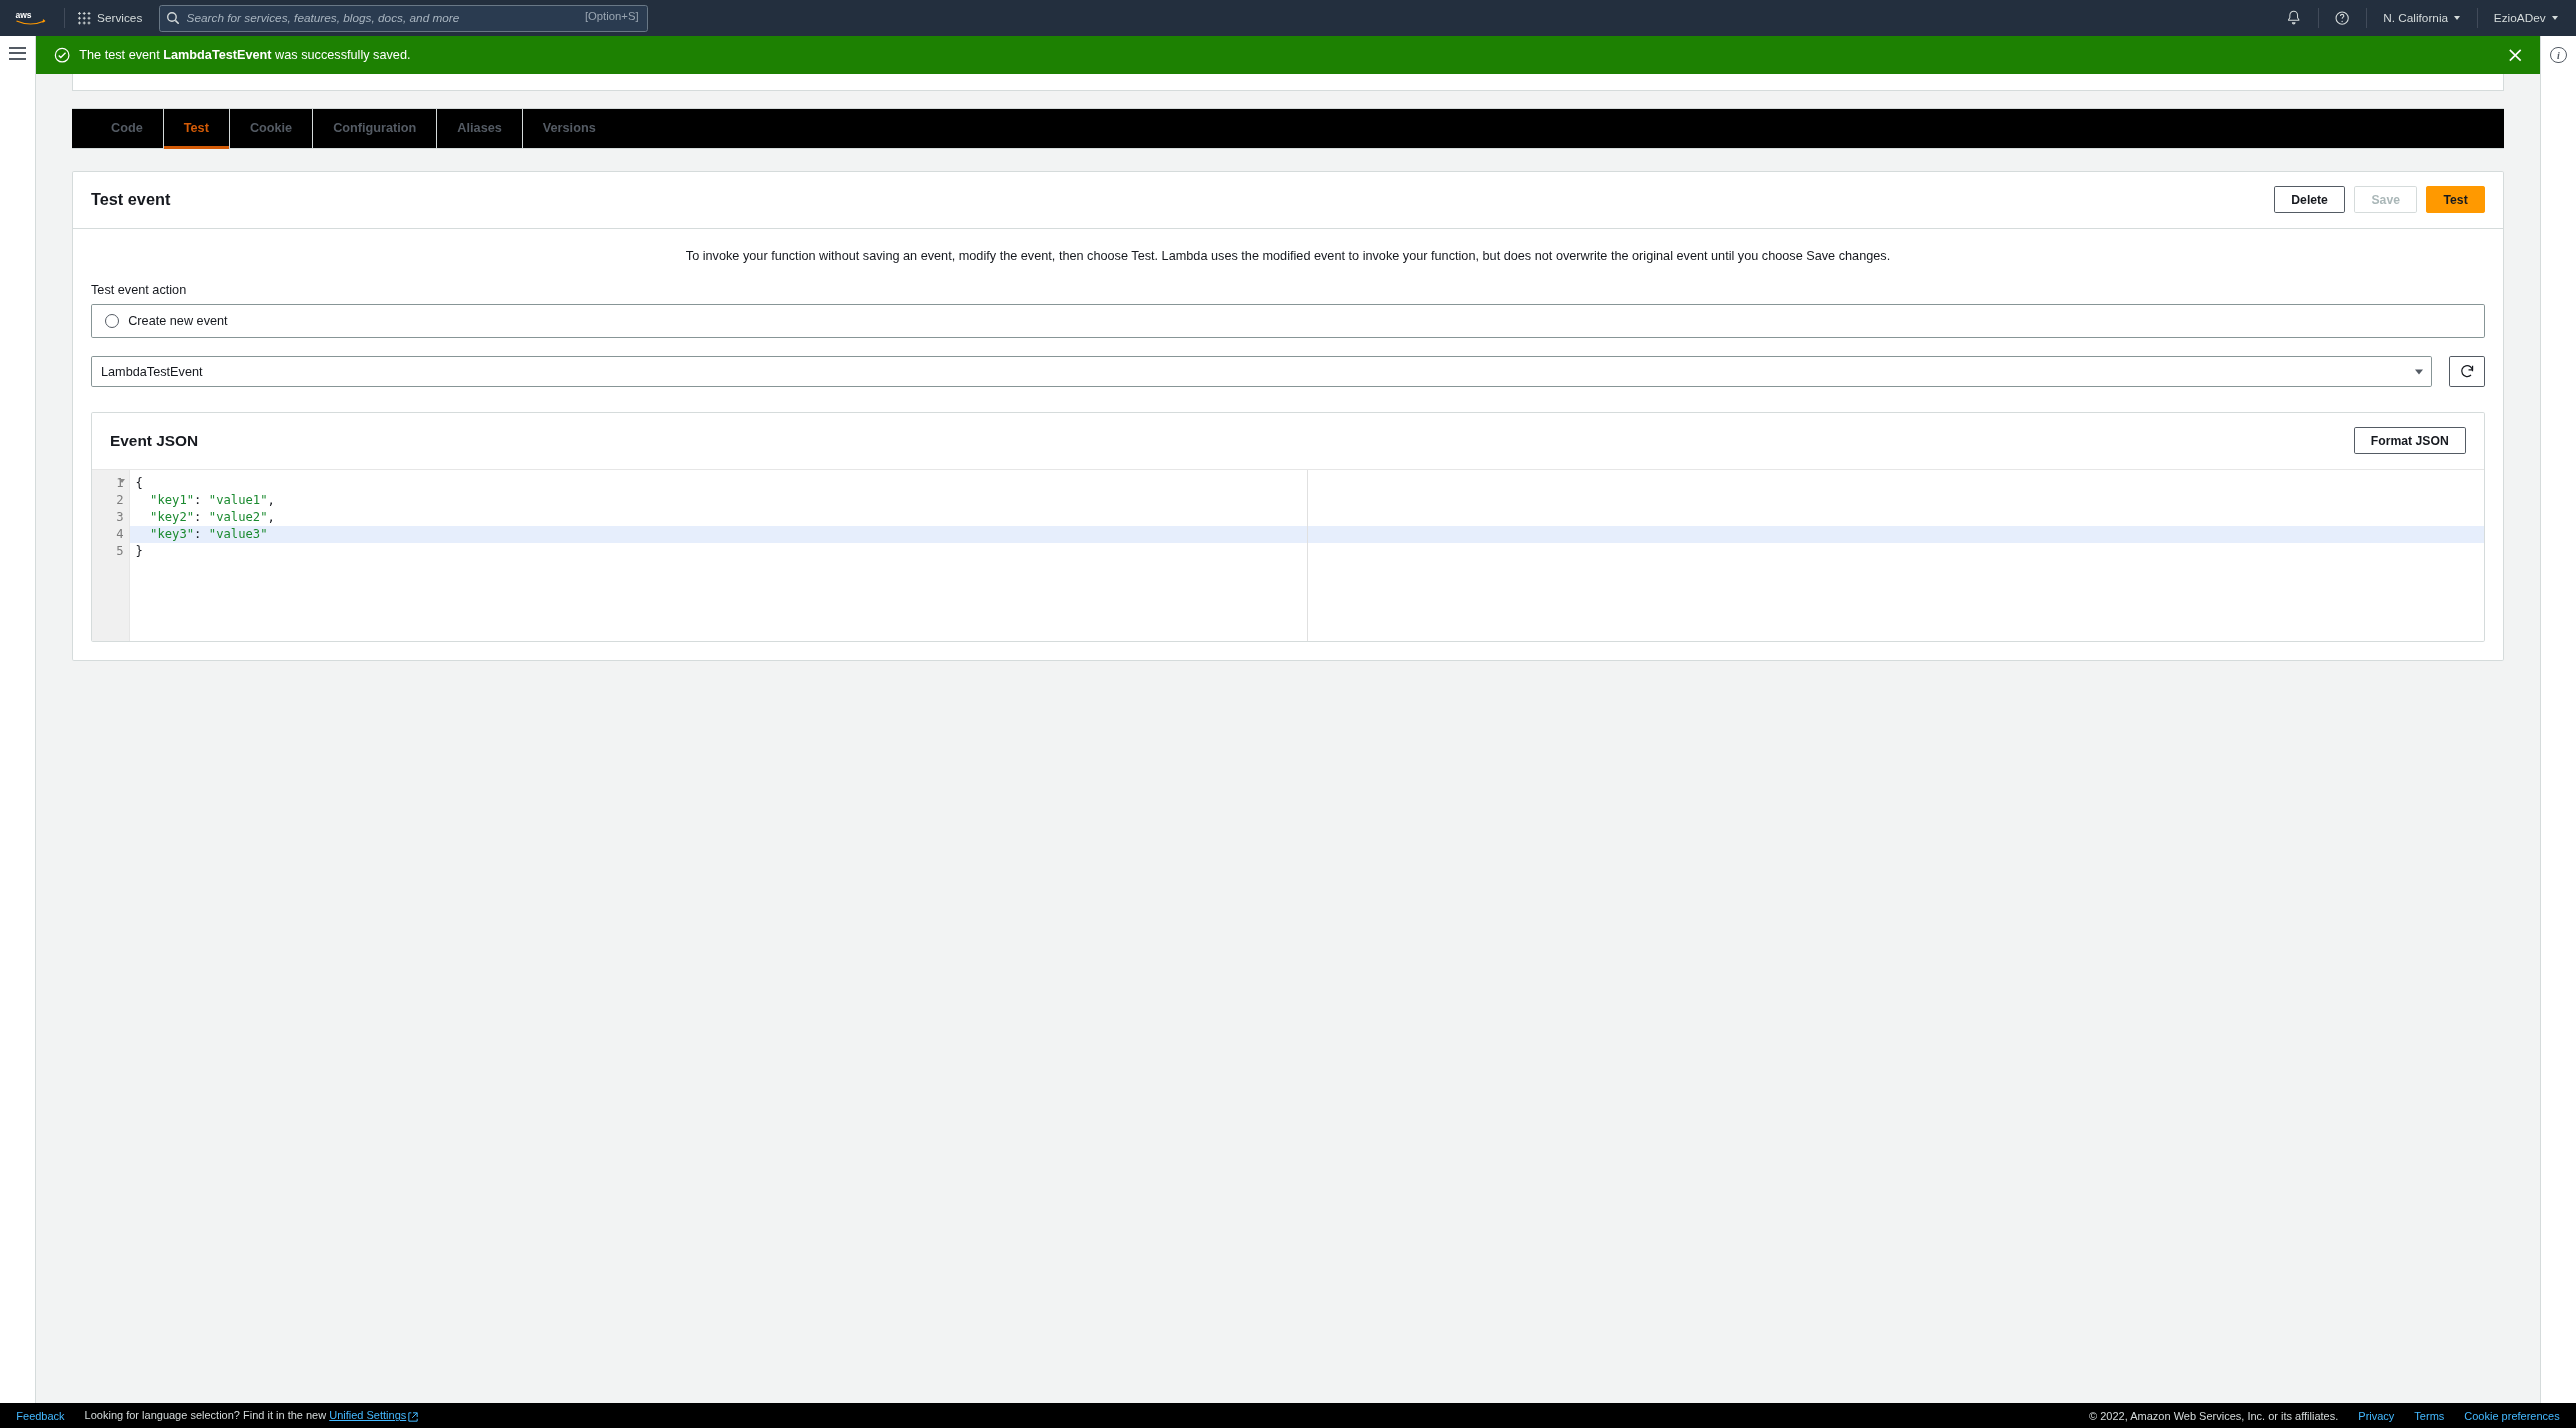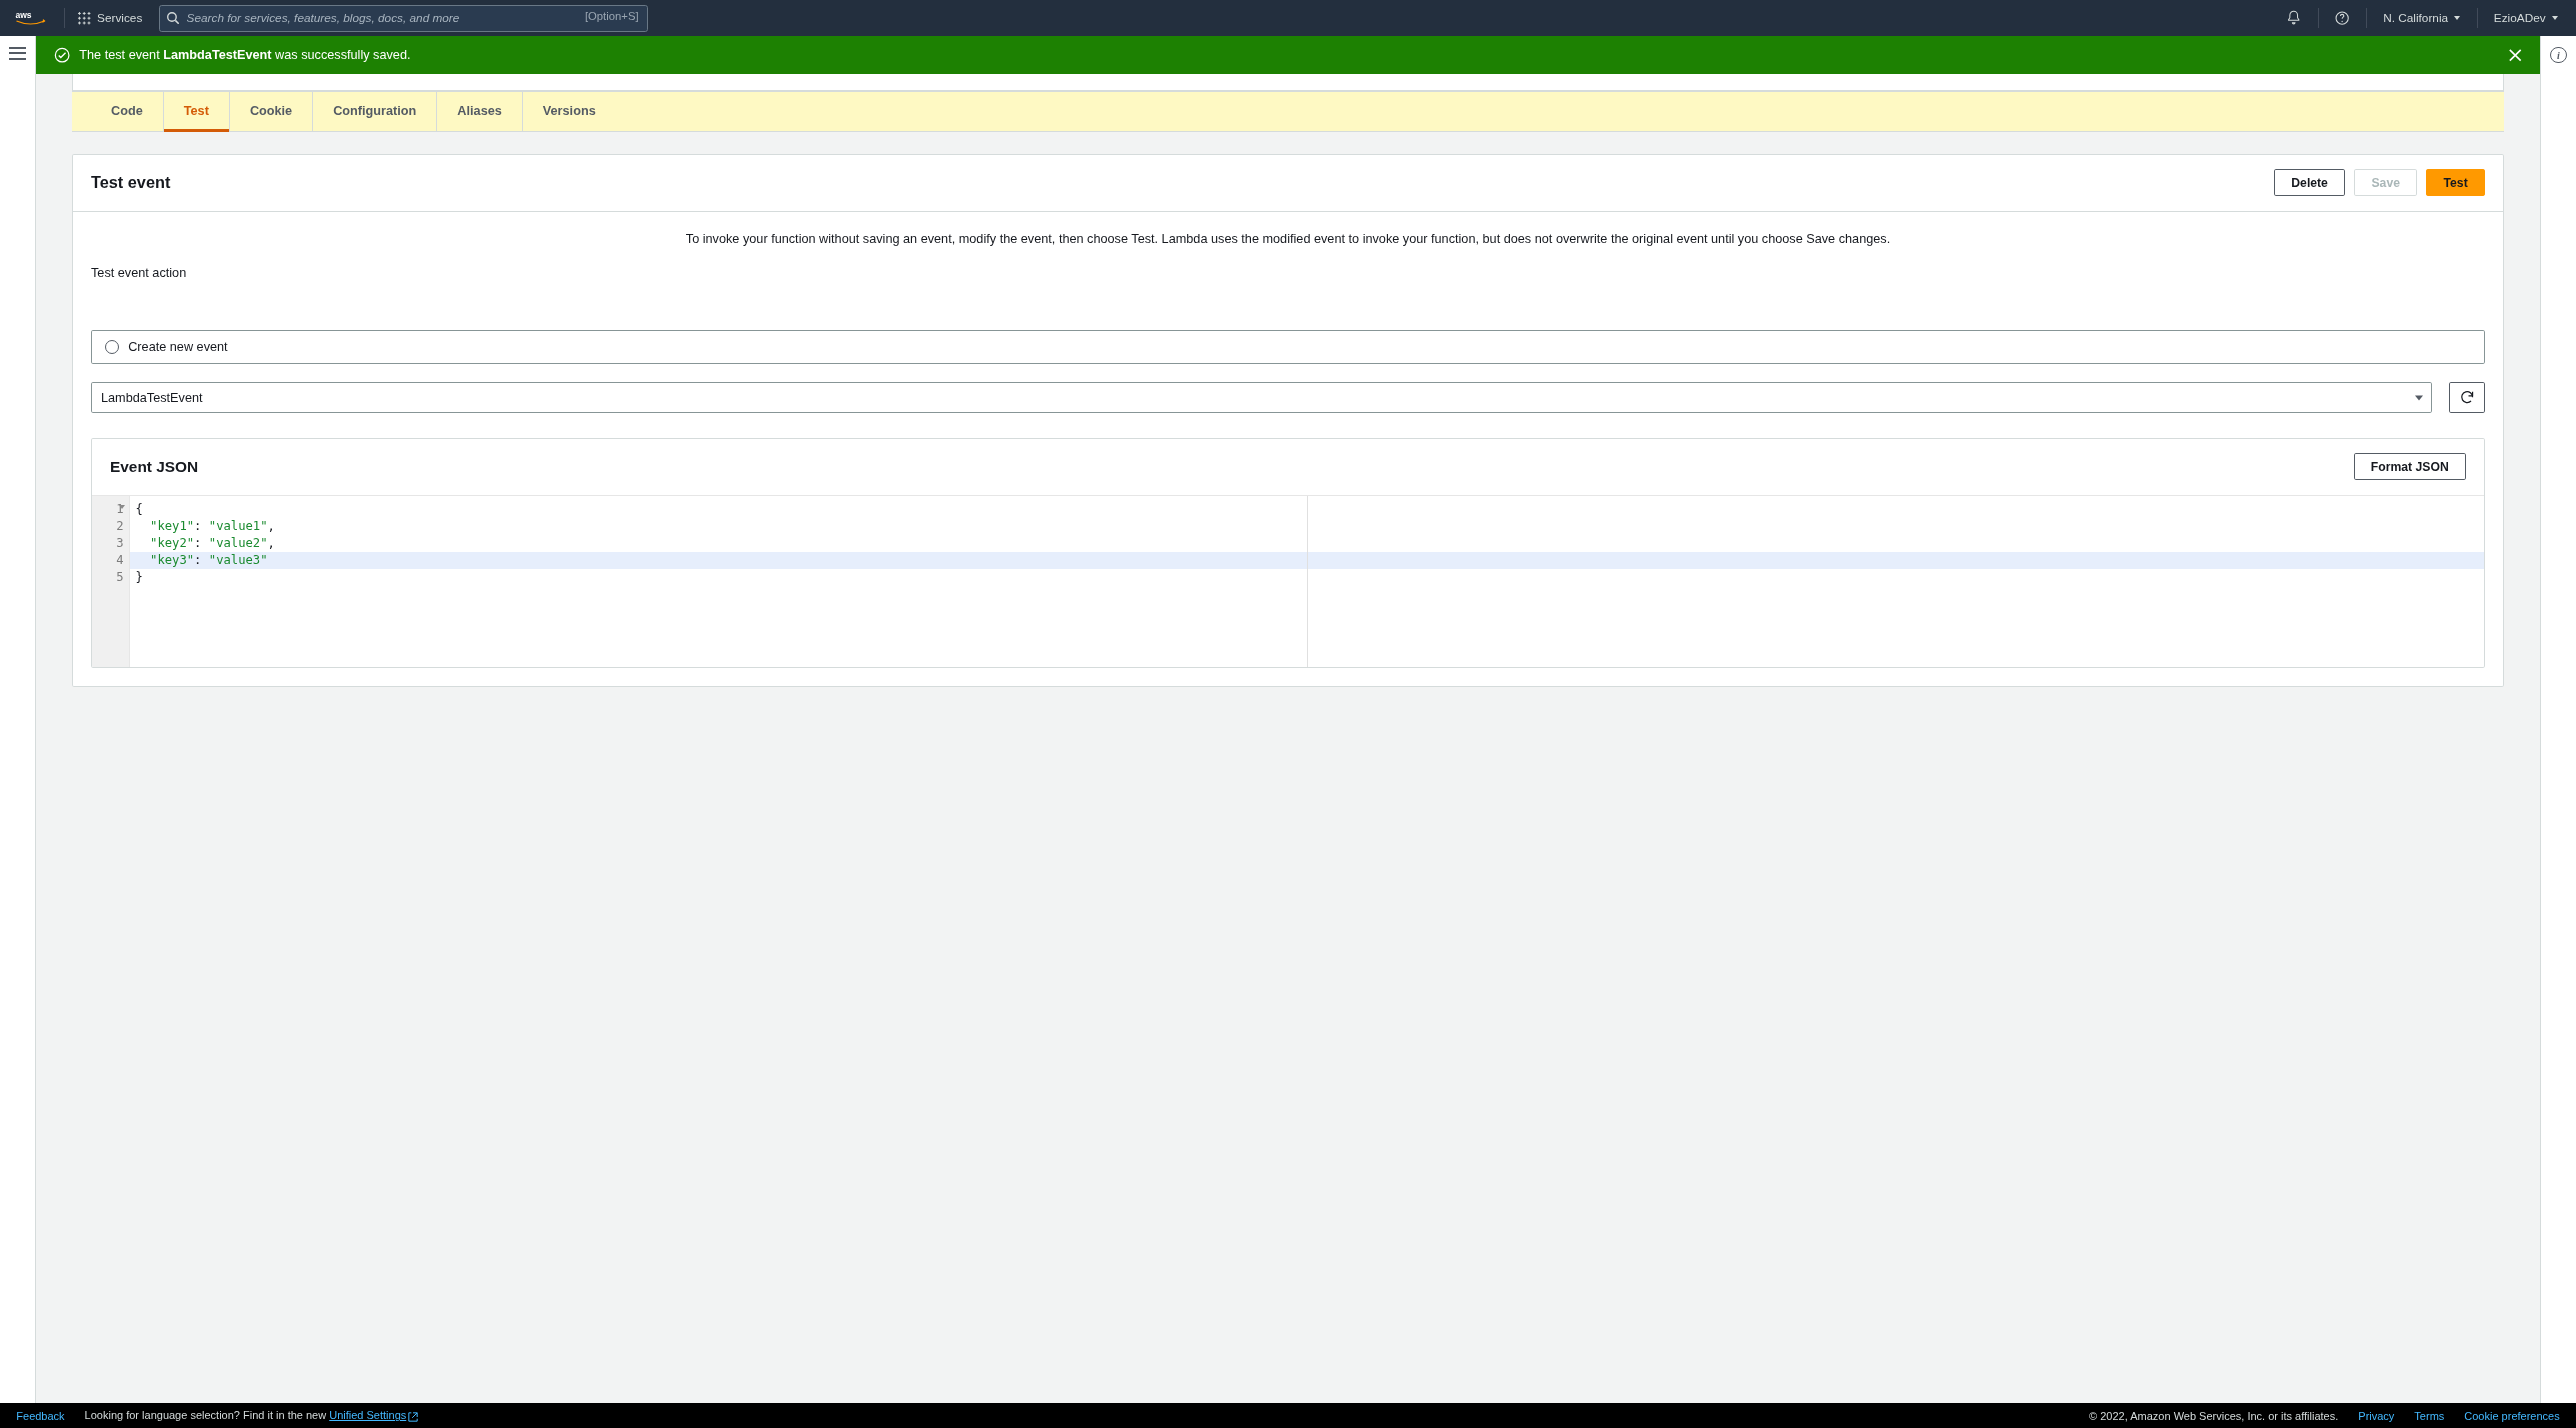--- a/index.html
+++ b/index.html
@@ -37,21 +37,21 @@
 .flash .check-svg{ width:16.3px; height:16.3px; flex-shrink:0;}
 .flash .msg{ font-size:12.7px;}
 .flash .msg strong{ font-weight:700;}
 .flash .close-x { margin-left:auto; width:14.5px; height:14.5px; cursor:pointer;}
 
 
 .content-pad { padding: 0 0 36px 0; }
 .card-top-rule { border:0.9px solid #d5dbdb; border-top:none; background:#fff; height:16.3px; margin: 0 36px;}
 
 
-.tabs-wrap { margin: 0 36px; background:#fef9c3; border:0.9px solid #d5dbdb; border-left:none; border-right:none; }
+.tabs-wrap { margin: 17px 36px; background:#000000; border:0.9px solid #d5dbdb; border-left:none; border-right:none; }
 .tabs { display:flex; align-items:stretch; padding:0 18px;}
 .tab { padding: 12.7px 20px; font-size:12.7px; color:#545b64; font-weight:700; cursor:pointer; position:relative; border-right:0.9px solid #d5dbdb;}
 .tab:first-child { border-left:0.9px solid transparent; }
 .tab.active { color:#d45b07; }
 .tab.active::after { content:""; position:absolute; left:0; right:0; bottom:-0.9px; height:2.7px; background:#d45b07;}
 .tabs .tab:last-child{ border-right:none;}
 
 
 .panel { margin: 22px 36px 0; background:#fff; border:0.9px solid #d5dbdb; border-radius:1.8px; }
 .panel-header { display:flex; align-items:center; padding: 14.5px 18px; border-bottom:0.9px solid #d5dbdb;}
@@ -60,21 +60,21 @@
 .btn { border:0.9px solid #545b64; background:#fff; color:#16191f; font-weight:700; font-size:12.2px; padding: 5.4px 16.3px; border-radius:1.8px; cursor:pointer; }
 .btn.disabled { color:#aab7b8; border-color:#d5dbdb; cursor:not-allowed; background:#fff;}
 .btn.primary { background:#ff9900; border-color:#ff9900; color:#16191f;}
 .btn.icon-btn { padding:5.4px 9px;}
 
 .panel-body { padding: 18px;}
 .desc { font-size:12.7px; color:#16191f; line-height:1.55; margin-bottom:16.3px;text-align:center;}
 .field-label { font-size:12.7px; color:#16191f; margin-bottom:7.2px;}
 
 .radio-row { display:flex; gap:16.3px; margin-bottom:18px;}
-.radio-card { flex:1; border:0.9px solid #879596; border-radius:1.8px; padding: 9px 12.7px; display:flex; align-items:center; gap:9px; cursor:pointer; background:#fff;margin-top:43px;}
+.radio-card { flex:1; border:0.9px solid #879596; border-radius:1.8px; padding: 9px 12.7px; display:flex; align-items:center; gap:9px; cursor:pointer; background:#fff;}
 .radio-card.selected { border-color:#0073bb; background:#f1faff;}
 .radio-outer { width:14.5px; height:14.5px; border:0.9px solid #545b64; border-radius:50%; display:flex; align-items:center; justify-content:center; flex-shrink:0;}
 .radio-card.selected .radio-outer{ border-color:#0073bb;}
 .radio-inner { width:7.2px; height:7.2px; background:#0073bb; border-radius:50%;}
 .radio-label { font-size:12.7px;}
 
 .select-row { display:flex; gap:16.3px; align-items:stretch;}
 .select-wrap { flex:1; position:relative;}
 .select { width:100%; border:0.9px solid #879596; border-radius:1.8px; padding:7.2px 31px 7.2px 9px; font-size:12.7px; background:#fff; cursor:pointer;}
 .select-caret { position:absolute; right:9px; top:50%; transform:translateY(-50%); width:0;height:0; border-left:4.5px solid transparent; border-right:4.5px solid transparent; border-top:5.4px solid #545b64;}

